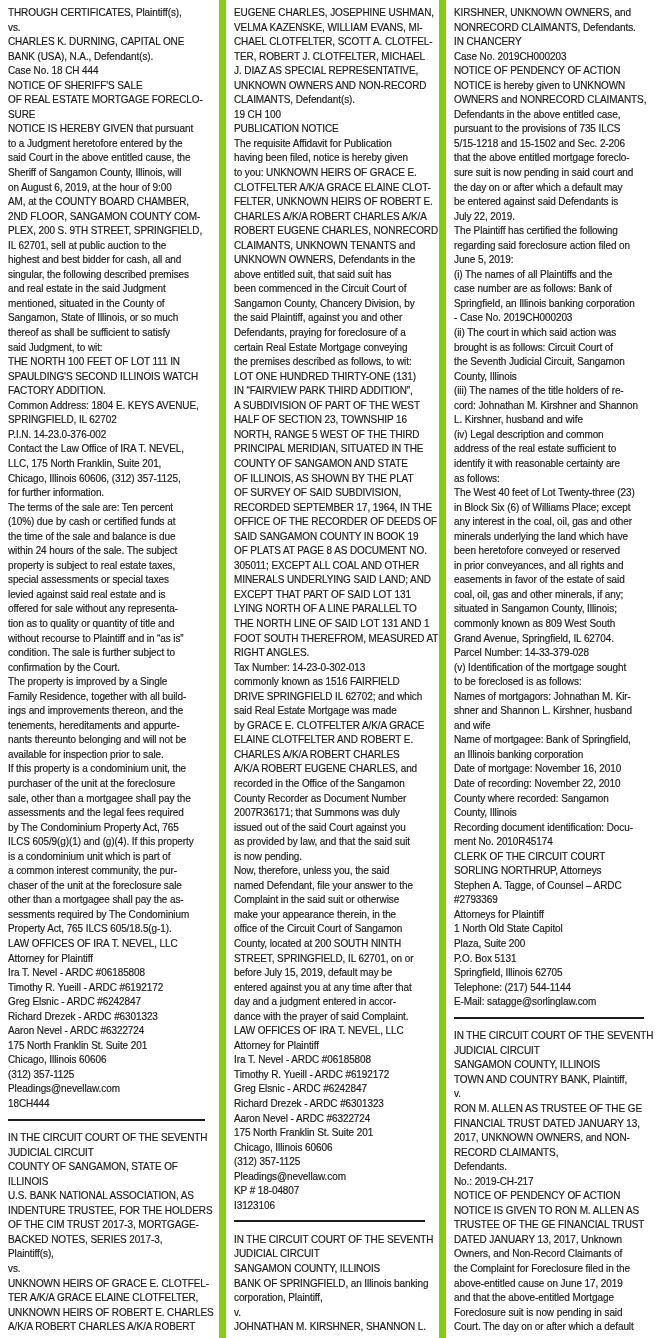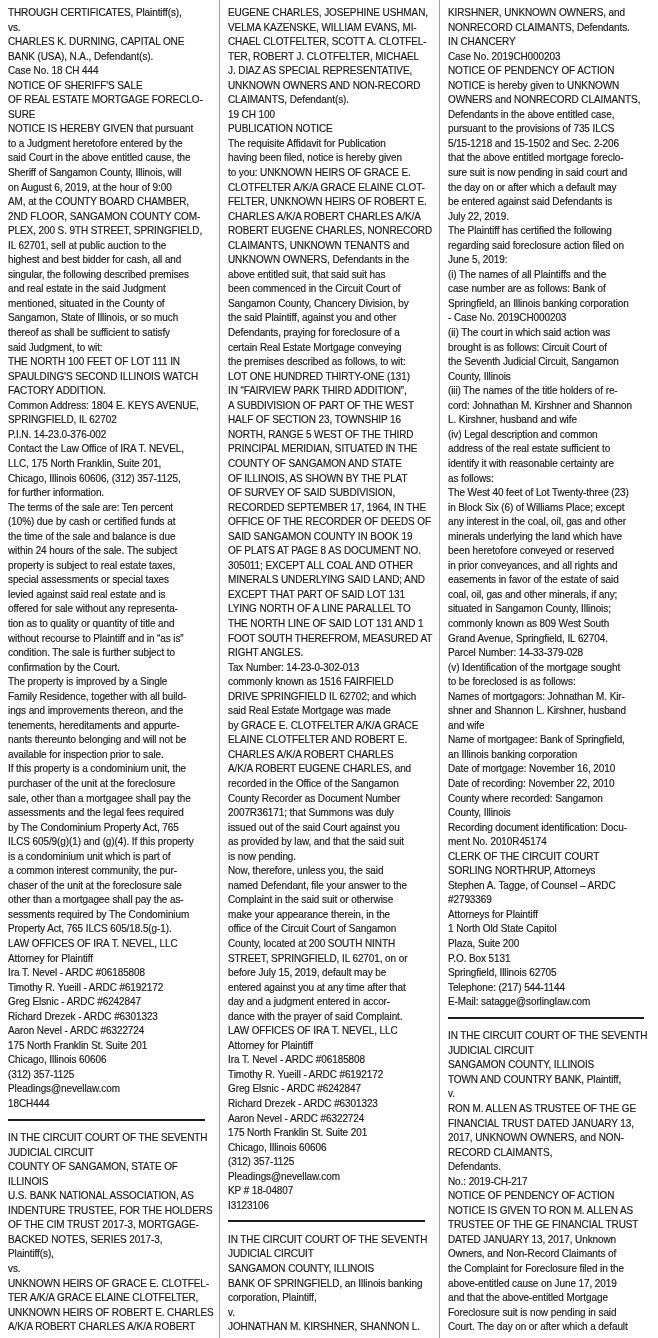--- a/index.html
+++ b/index.html
@@ -12,21 +12,21 @@
     font-family: "Liberation Sans", sans-serif;
     display: flex;
     overflow: hidden;
   }
   .col {
     box-sizing: border-box;
     width: 219.33px;
     padding: 5px 4px 16px 8px;
     overflow: hidden;
   }
-  .col + .col { border-left: 1px solid #84cc16; }
+  .col + .col { border-left: 7px solid #84cc16; }
   .line {
     font-size: 11.6px;
     line-height: 14.55px;
     height: 14.55px;
     white-space: nowrap;
     transform: scaleX(0.86);
     transform-origin: 0 0;
     width: 116.3%;
     letter-spacing: -0.1px;
     -webkit-text-stroke: 0.2px currentColor;

